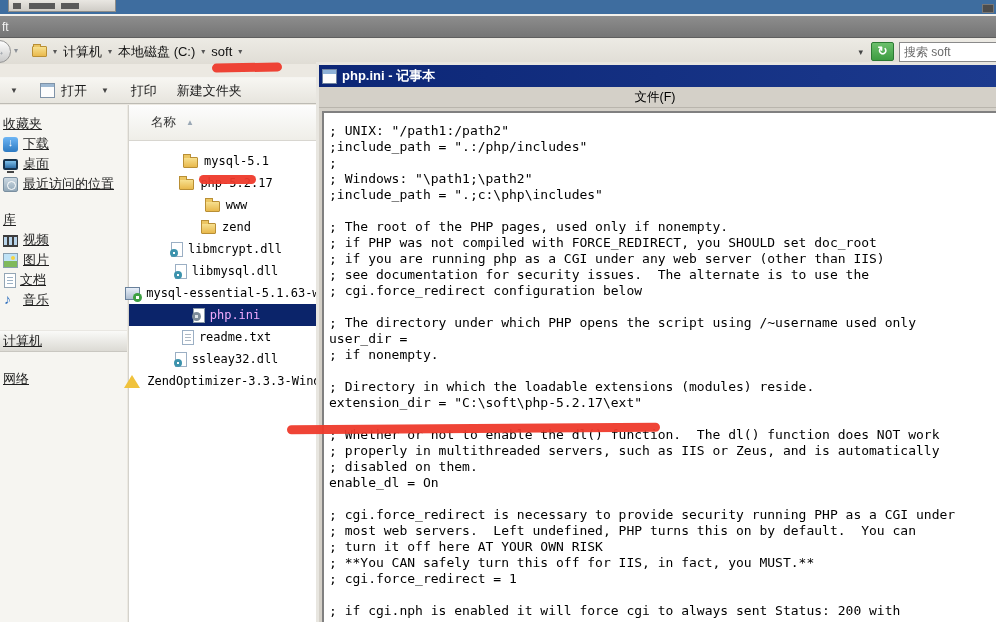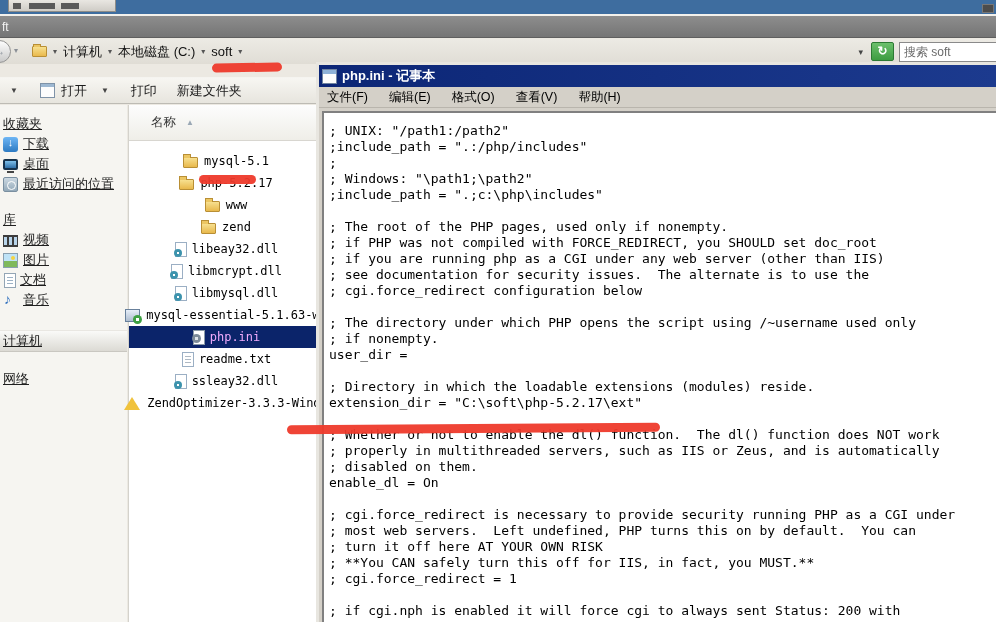--- a/index.html
+++ b/index.html
@@ -123,21 +123,21 @@
 
   
   .notepad { position:absolute; left:316px; top:62px; width:680px; height:560px;
              background:#d4d0c8; border-left:3px solid #e8e6e0; border-top:3px solid #e8e6e0; }
   .np-titlebar { height:22px; background:linear-gradient(90deg,#0c2676,#1c3a8e);
                  display:flex; align-items:center; padding-left:3px; }
   .np-icon { width:15px; height:15px; background:#fdfdfd; border:1px solid #6f83a0; position:relative; flex:none; }
   .np-icon::before { content:""; position:absolute; left:0; top:0; right:0; height:4px; background:#8fb2d8; }
   .np-title { color:#fff; font-weight:bold; font-size:13px; margin-left:5px; white-space:nowrap; }
   .np-menubar { height:21px; background:#d4d0c8; display:flex; align-items:center;
-                font-size:12.5px; color:#000; border-bottom:1px solid #b9b5ad; }
+                font-size:12.5px; color:#000; border-bottom:1px solid #b9b5ad;flex-direction:column; }
   .np-menu { padding:2px 8px; margin-right:5px; white-space:nowrap; }
   .np-text { position:absolute; left:3px; top:46px; right:0; bottom:0; background:#fff;
              border-left:2px solid #808080; border-top:2px solid #808080;
              padding:10px 4px 0 5px; overflow:hidden;
              font-family:"DejaVu Sans Mono", monospace; font-size:13px; line-height:16px; color:#000; }
   .np-line { white-space:pre; min-height:16px; }
 
   
   .marker { position:absolute; height:9px; border-radius:5px; z-index:60; opacity:0.95; }
   .marker.m1 { left:212px; top:63px; width:70px; transform:rotate(-1deg); }
@@ -277,24 +277,20 @@
             <div class="file-row">
               <span class="fico folder"></span>
               <span>www</span>
             </div>
 
             <div class="file-row">
               <span class="fico folder"></span>
               <span>zend</span>
             </div>
 
-            <div class="file-row">
-              <span class="fico dll"></span>
-              <span>libeay32.dll</span>
-            </div>
 
             <div class="file-row">
               <span class="fico dll"></span>
               <span>libmcrypt.dll</span>
             </div>
 
             <div class="file-row">
               <span class="fico dll"></span>
               <span>libmysql.dll</span>
             </div>
@@ -367,23 +363,23 @@
 
         <div class="np-line">; see documentation for security issues.  The alternate is to use the</div>
 
         <div class="np-line">; cgi.force_redirect configuration below</div>
 
 
         <div class="np-line"></div>
 
         <div class="np-line">; The directory under which PHP opens the script using /~username used only</div>
 
+        <div class="np-line">user_dir =</div>
+
         <div class="np-line">; if nonempty.</div>
-
-        <div class="np-line">user_dir =</div>
 
         <div class="np-line"></div>
 
         <div class="np-line">; Directory in which the loadable extensions (modules) reside.</div>
 
         <div class="np-line">extension_dir = "C:\soft\php-5.2.17\ext"</div>
 
         <div class="np-line"></div>
 
         <div class="np-line">; Whether or not to enable the dl() function.  The dl() function does NOT work</div>

